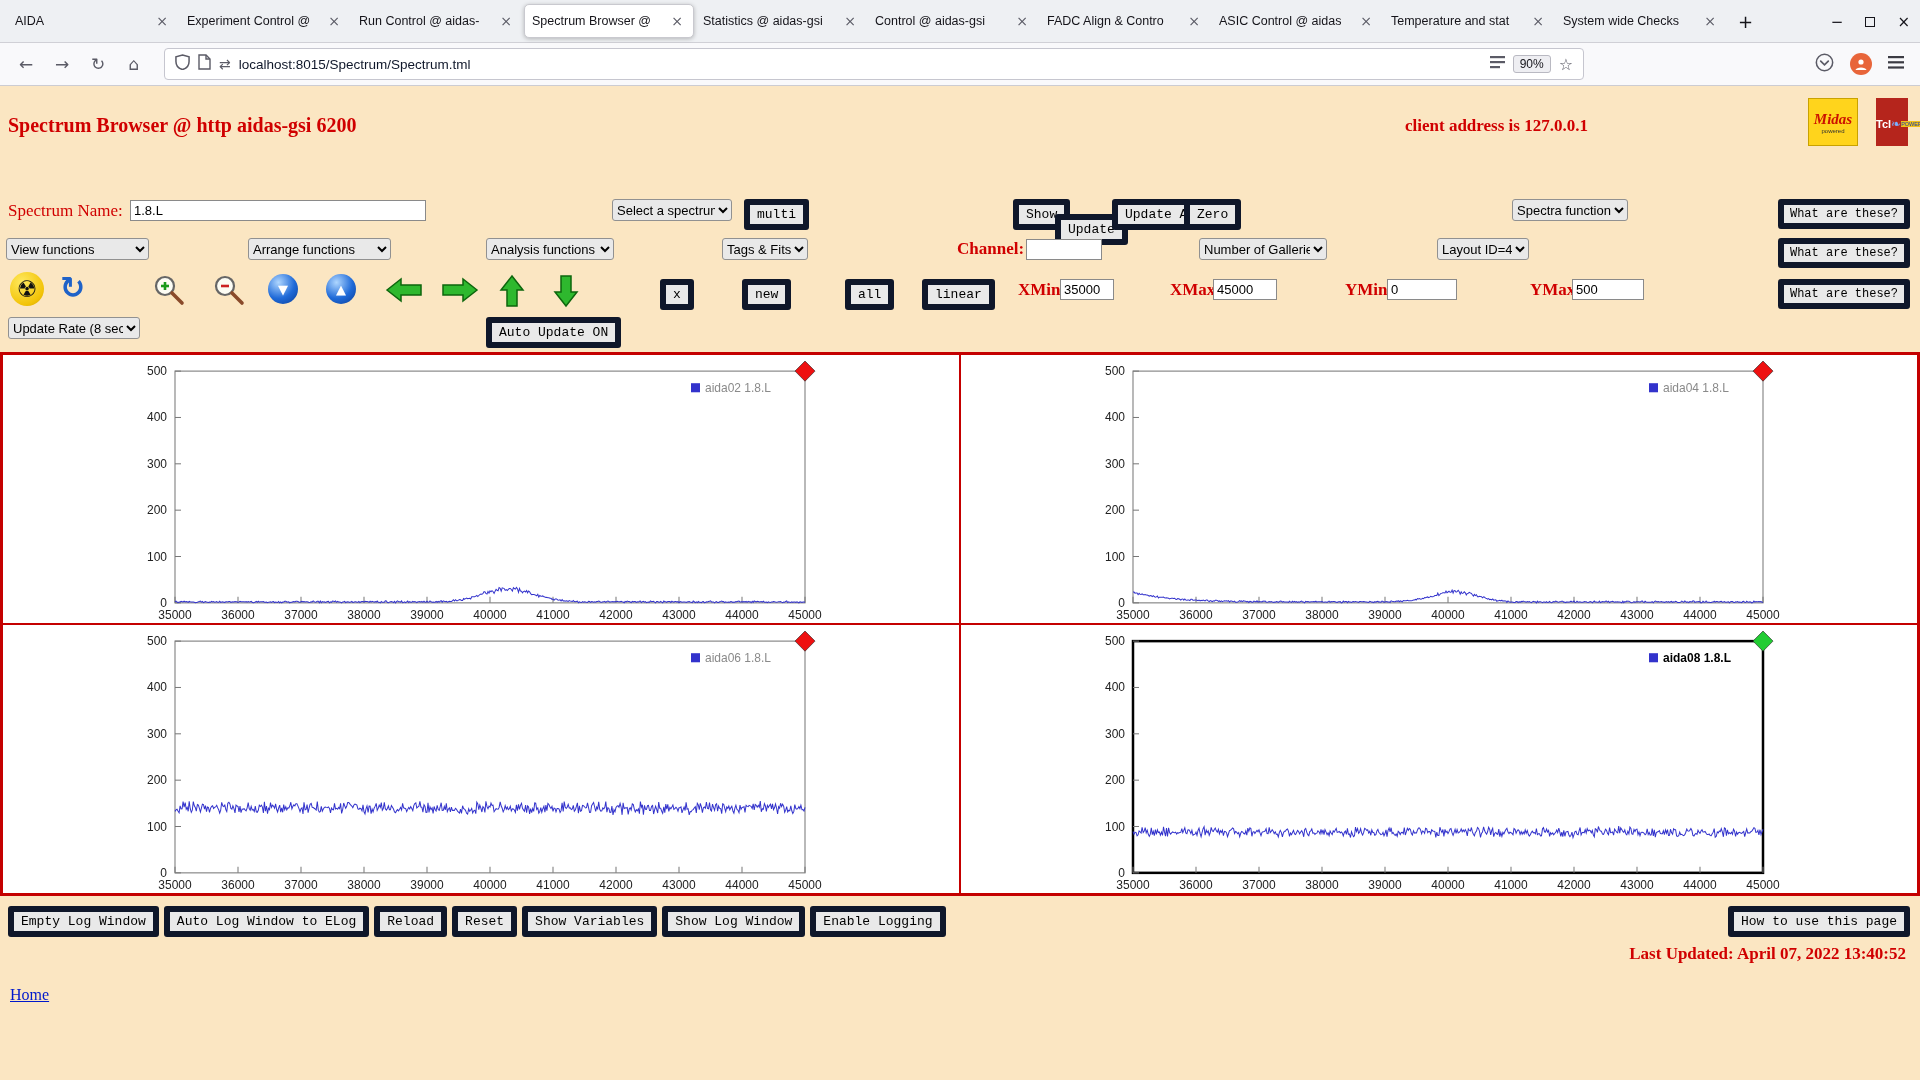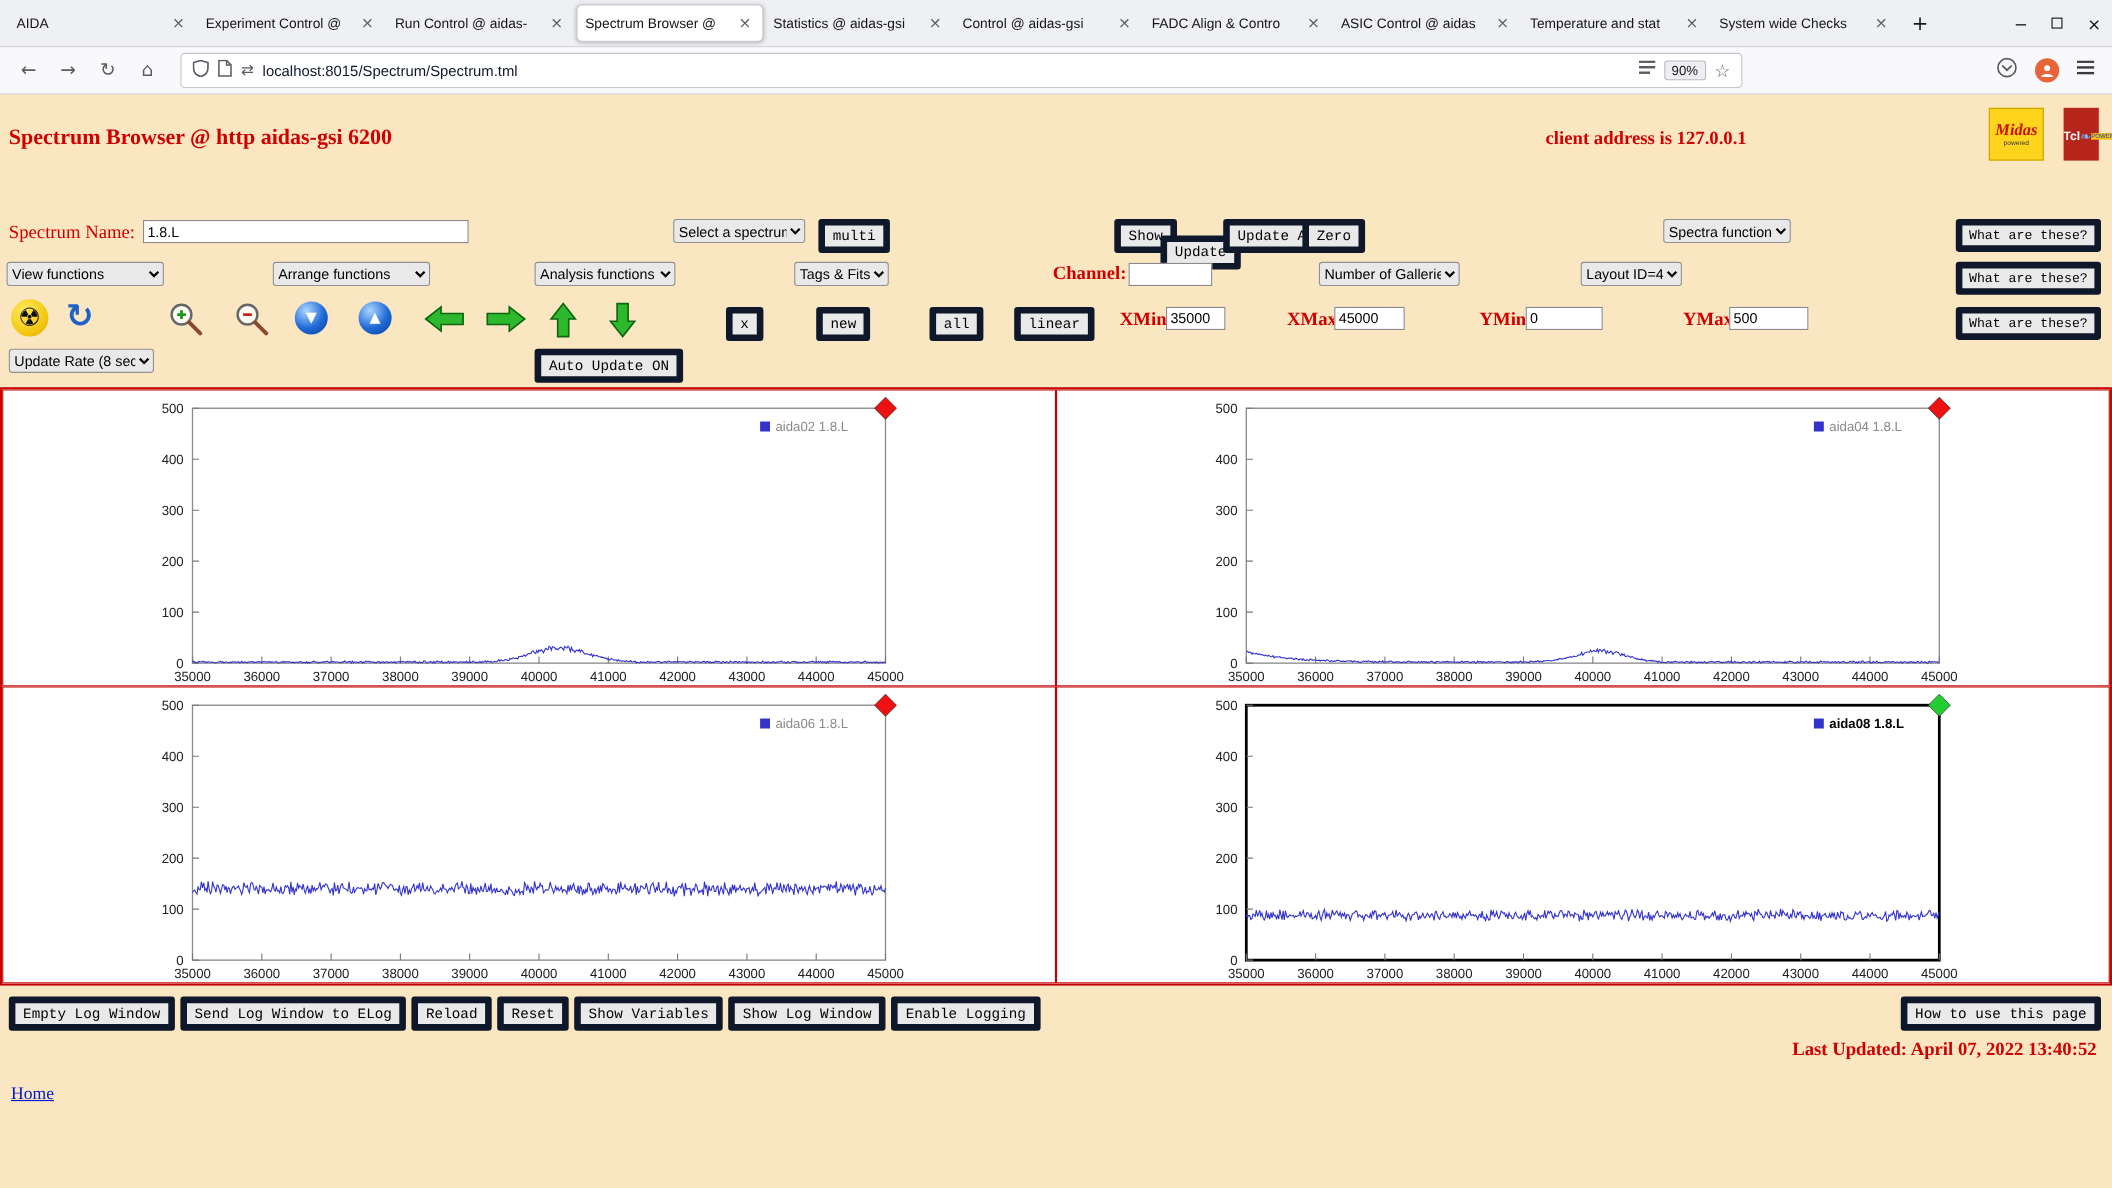--- a/index.html
+++ b/index.html
@@ -468,21 +468,21 @@
           <rect x="688" y="28" width="9" height="9" fill="#3333cc"></rect>
           <text class="legend selb" x="702" y="37">aida08 1.8.L</text>
           <polygon points="802,6 812,16 802,26 792,16" fill="#22cc33" stroke="#222" stroke-width="0.6"></polygon>
         </svg>
       </div>
   </div>
 
   <div class="row footer-row">
     <div class="footer-btns" id="footer-buttons">
         <button class="btn">Empty Log Window</button>
-        <button class="btn">Send Log Window to ELog</button>
+        <button class="btn">Auto Log Window to ELog</button>
         <button class="btn">Reload</button>
         <button class="btn">Reset</button>
         <button class="btn">Show Variables</button>
         <button class="btn">Show Log Window</button>
         <button class="btn">Enable Logging</button>
       </div>
     <button class="btn abs" style="right:10px;top:0;">How to use this page</button>
   </div>
 
   <div class="last">Last Updated: April 07, 2022 13:40:52</div>

